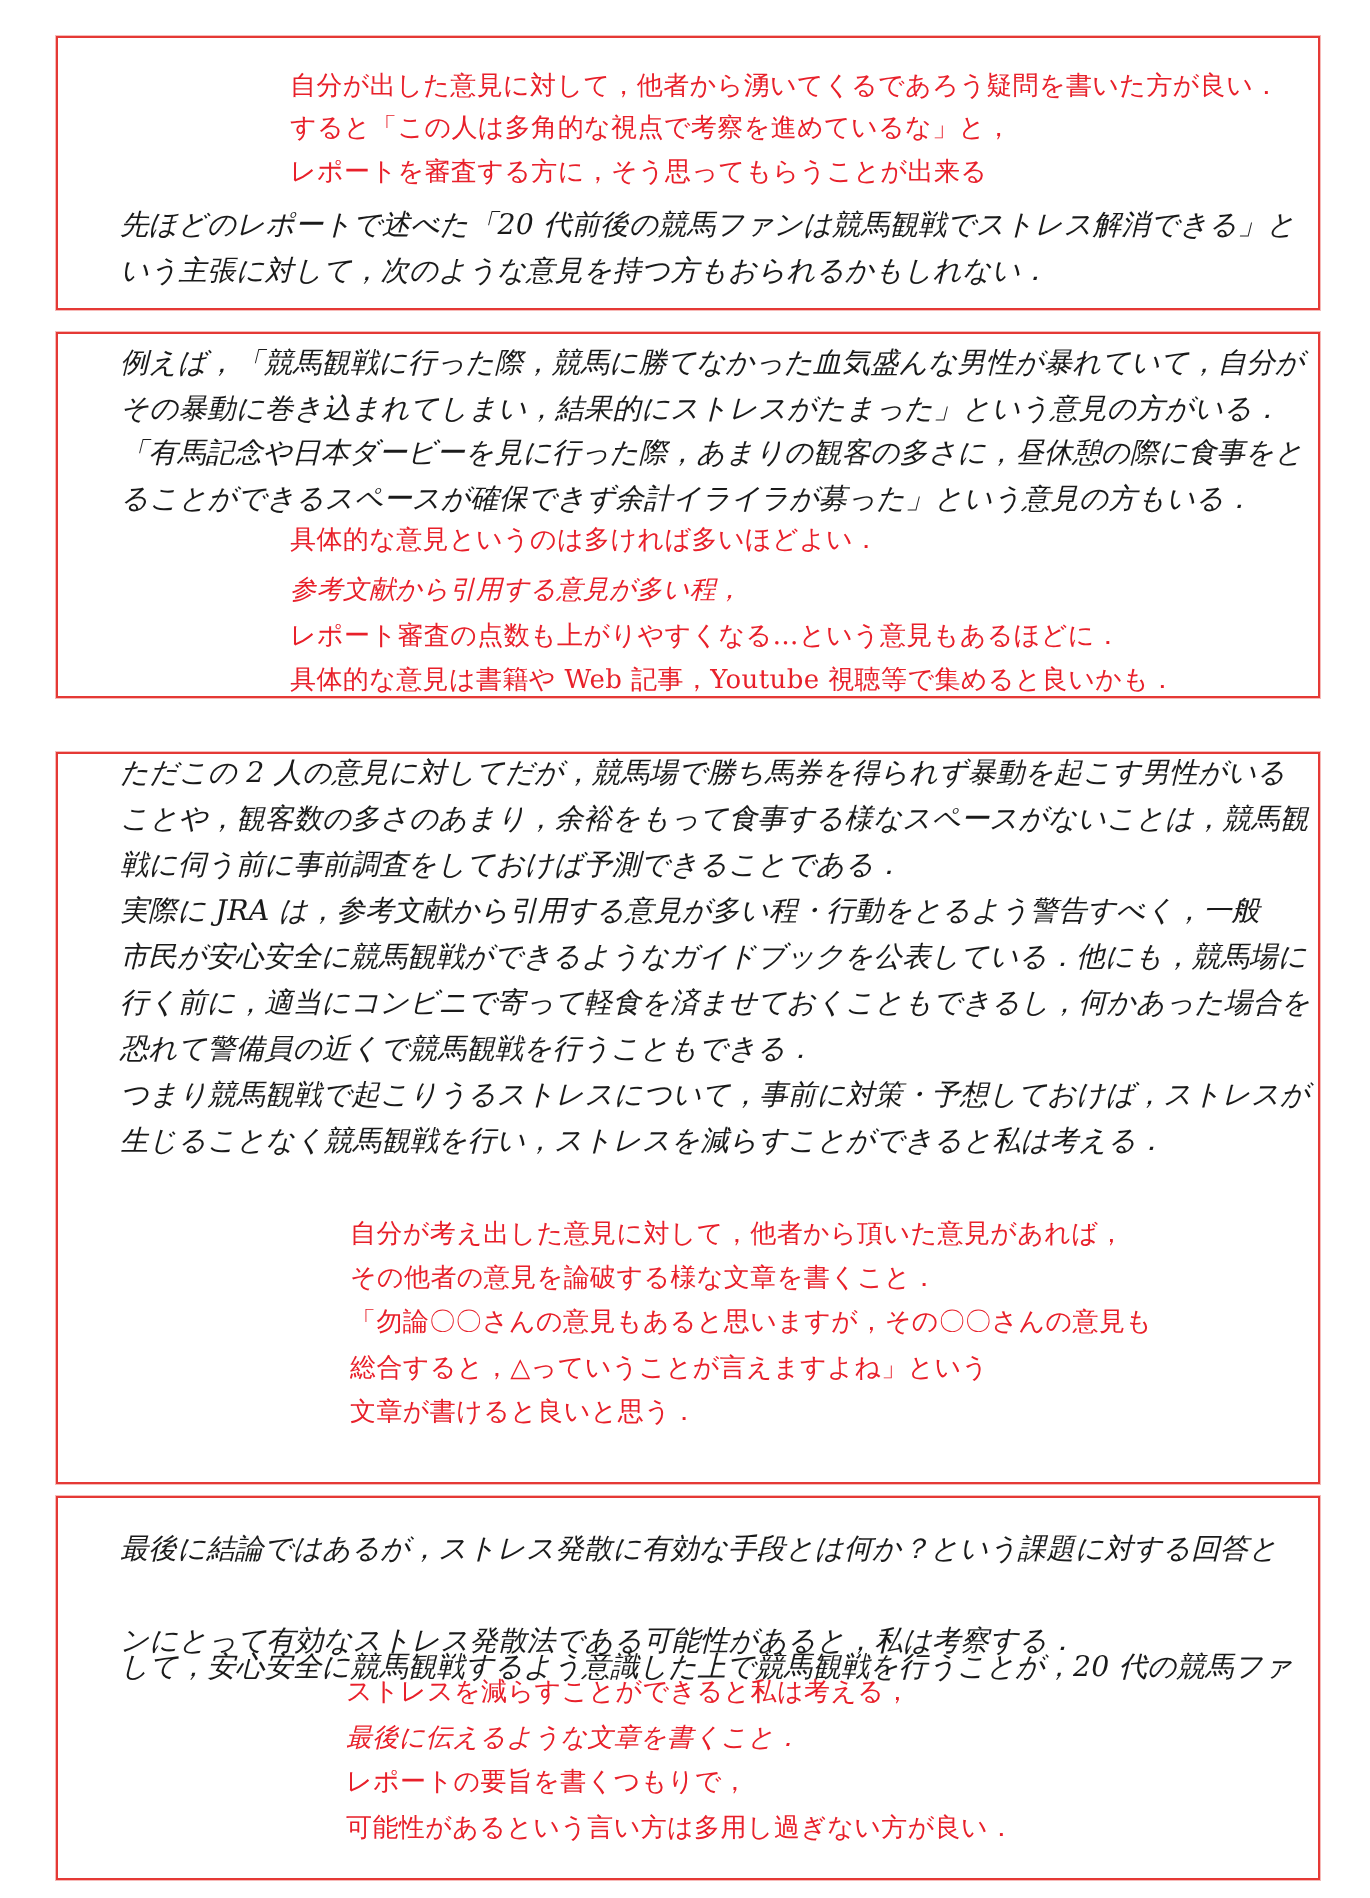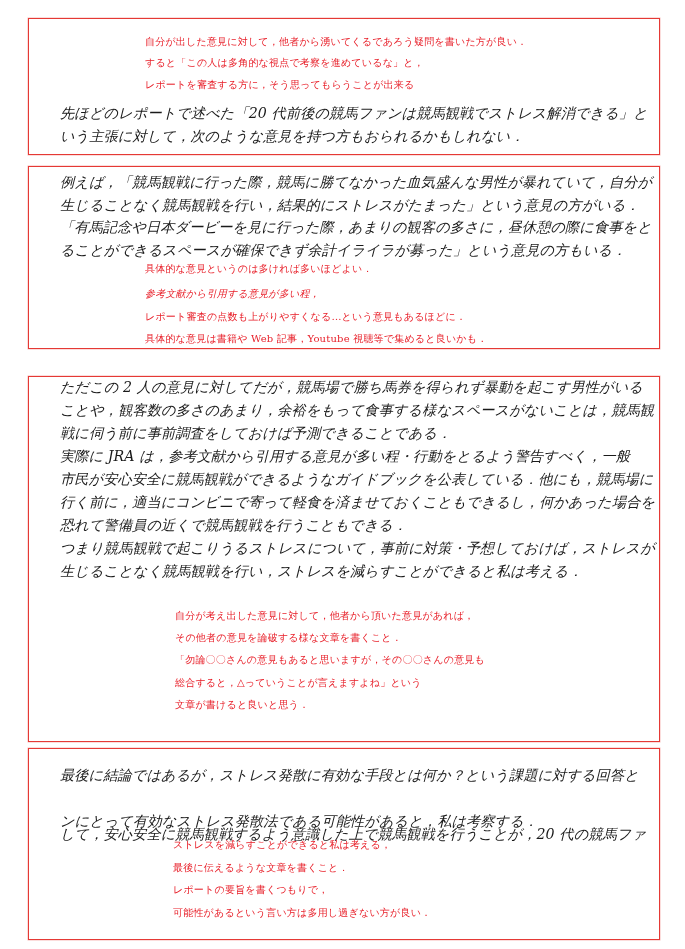--- a/index.html
+++ b/index.html
@@ -28,38 +28,38 @@
       white-space: nowrap;
       line-height: 1;
     }
     .body-line {
       font-size: 14.2px;
       letter-spacing: 0.1px;
       color: #1a1a1a;
       font-style: italic;
     }
     .note-line {
-      font-size: 10px;
+      font-size: 13px;
       color: #e8202a;
       letter-spacing: 0.2px;
     }
   </style>
 </head>
 <body>
 
 <div class="box" style="top:18px; height:137px;"></div>
 <div class="line note-line" style="left:145px; top:37px;">自分が出した意見に対して，他者から湧いてくるであろう疑問を書いた方が良い．</div>
 <div class="line note-line" style="left:145px; top:58px;">すると「この人は多角的な視点で考察を進めているな」と，</div>
 <div class="line note-line" style="left:145px; top:80px;">レポートを審査する方に，そう思ってもらうことが出来る</div>
 <div class="line body-line" style="left:60px; top:106px;">先ほどのレポートで述べた「20 代前後の競馬ファンは競馬観戦でストレス解消できる」と</div>
 <div class="line body-line" style="left:60px; top:129px;">いう主張に対して，次のような意見を持つ方もおられるかもしれない．</div>
 
 <div class="box" style="top:166px; height:183px;"></div>
 <div class="line body-line" style="left:60px; top:175px;">例えば，「競馬観戦に行った際，競馬に勝てなかった血気盛んな男性が暴れていて，自分が</div>
-<div class="line body-line" style="left:60px; top:198px;">生じることなく競馬観戦を行い，結果的にストレスがたまった」という意見の方がいる．</div>
+<div class="line body-line" style="left:60px; top:198px;">その暴動に巻き込まれてしまい，結果的にストレスがたまった」という意見の方がいる．</div>
 <div class="line body-line" style="left:60px; top:220px;">「有馬記念や日本ダービーを見に行った際，あまりの観客の多さに，昼休憩の際に食事をと</div>
 <div class="line body-line" style="left:60px; top:243px;">ることができるスペースが確保できず余計イライラが募った」という意見の方もいる．</div>
 <div class="line note-line" style="left:145px; top:264px;">具体的な意見というのは多ければ多いほどよい．</div>
 <div class="line note-line" style="left:145px; top:289px;font-style:italic;">参考文献から引用する意見が多い程，</div>
 <div class="line note-line" style="left:145px; top:312px;">レポート審査の点数も上がりやすくなる…という意見もあるほどに．</div>
 <div class="line note-line" style="left:145px; top:334px;">具体的な意見は書籍や Web 記事，Youtube 視聴等で集めると良いかも．</div>
 
 <div class="box" style="top:376px; height:366px;"></div>
 <div class="line body-line" style="left:60px; top:380px;">ただこの 2 人の意見に対してだが，競馬場で勝ち馬券を得られず暴動を起こす男性がいる</div>
 <div class="line body-line" style="left:60px; top:403px;">ことや，観客数の多さのあまり，余裕をもって食事する様なスペースがないことは，競馬観</div>
@@ -74,15 +74,15 @@
 <div class="line note-line" style="left:175px; top:633px;">その他者の意見を論破する様な文章を書くこと．</div>
 <div class="line note-line" style="left:175px; top:655px;">「勿論〇〇さんの意見もあると思いますが，その〇〇さんの意見も</div>
 <div class="line note-line" style="left:175px; top:678px;">総合すると，△っていうことが言えますよね」という</div>
 <div class="line note-line" style="left:175px; top:700px;">文章が書けると良いと思う．</div>
 
 <div class="box" style="top:748px; height:192px;"></div>
 <div class="line body-line" style="left:60px; top:768px;">最後に結論ではあるが，ストレス発散に有効な手段とは何か？という課題に対する回答と</div>
 <div class="line body-line" style="left:60px; top:791px;margin-top:36px;">して，安心安全に競馬観戦するよう意識した上で競馬観戦を行うことが，20 代の競馬ファ</div>
 <div class="line body-line" style="left:60px; top:814px;">ンにとって有効なストレス発散法である可能性があると，私は考察する．</div>
 <div class="line note-line" style="left:173px; top:840px;">ストレスを減らすことができると私は考える，</div>
-<div class="line note-line" style="left:173px; top:863px;">最後に伝えるような文章を書くこと．</div>
+<div class="line note-line" style="left:173px; top:863px;font-style:italic;">最後に伝えるような文章を書くこと．</div>
 <div class="line note-line" style="left:173px; top:885px;">レポートの要旨を書くつもりで，</div>
 <div class="line note-line" style="left:173px; top:908px;">可能性があるという言い方は多用し過ぎない方が良い．</div>
 
 </body></html>

